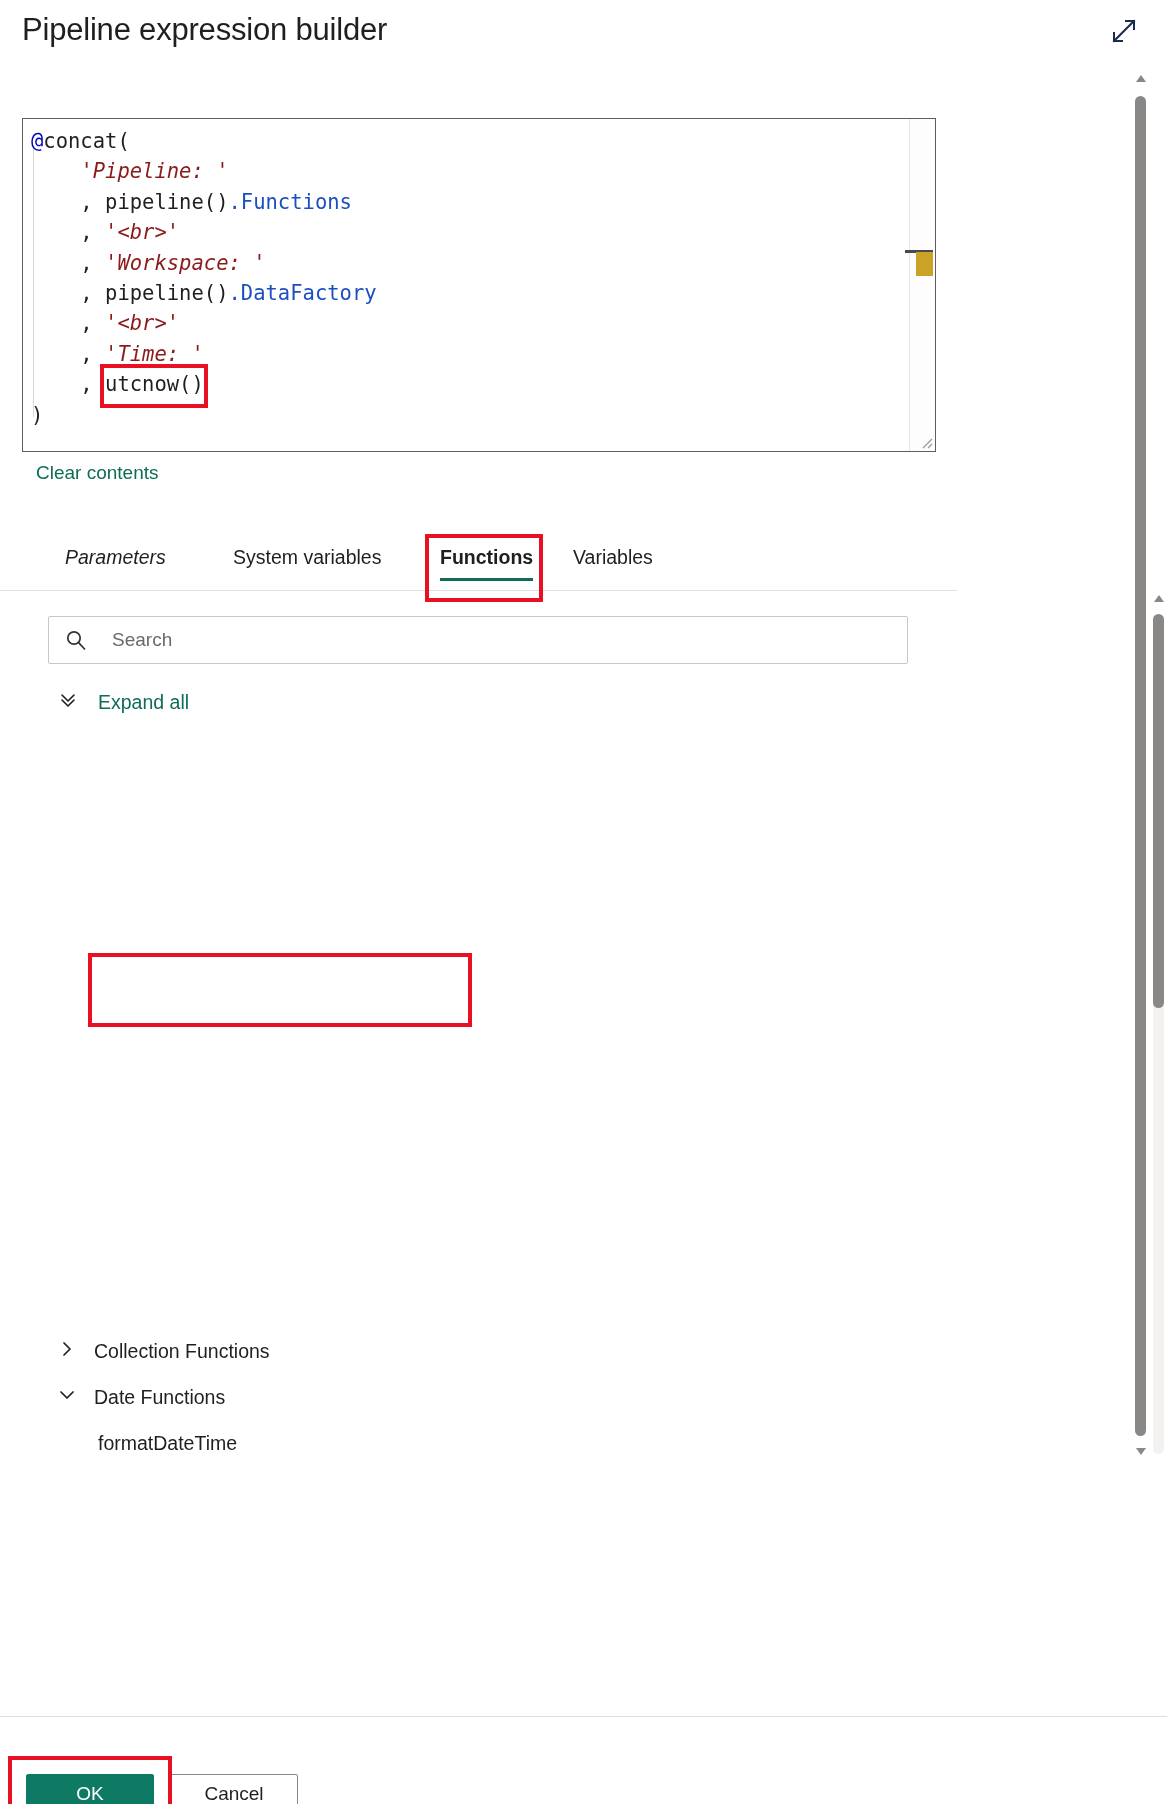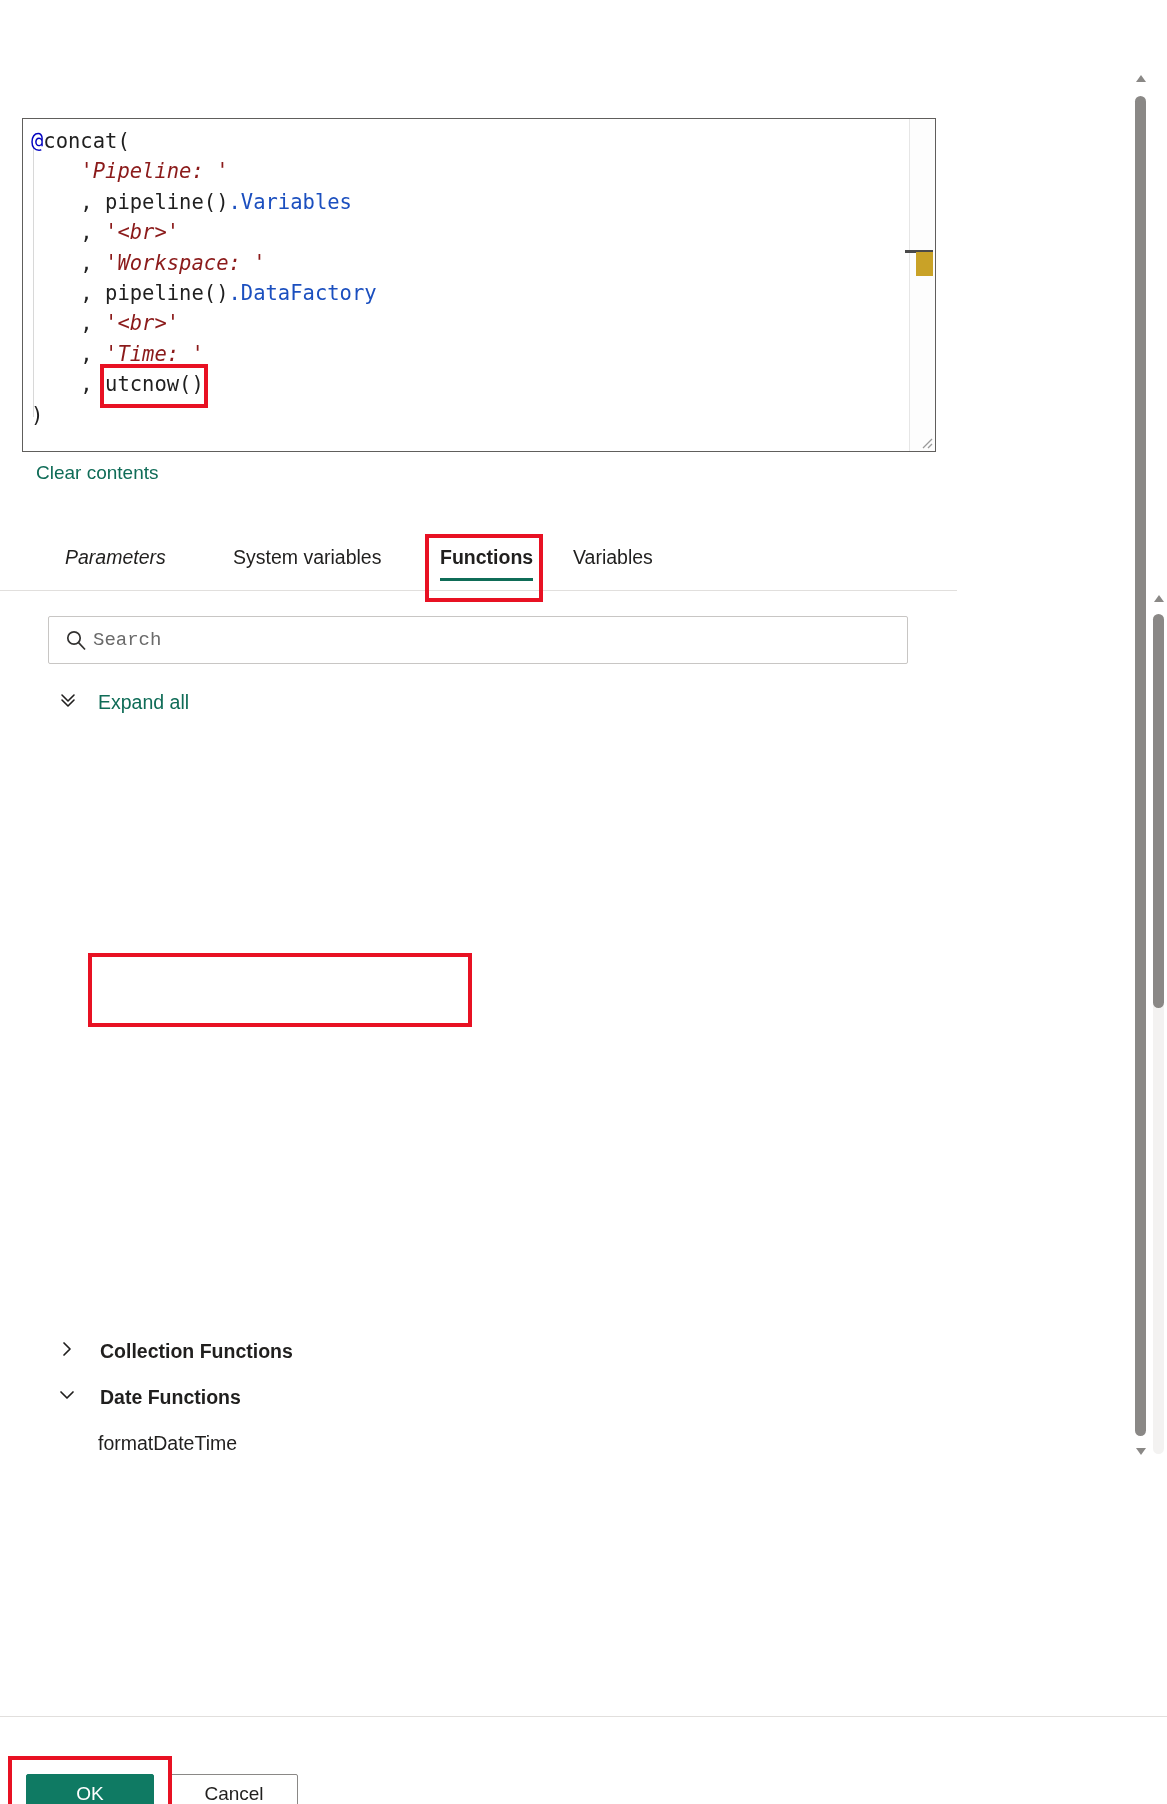--- a/index.html
+++ b/index.html
@@ -133,43 +133,43 @@
   .search-box {
     position: absolute; left: 48px; top: 616px;
     width: 860px; height: 48px;
     border: 1px solid #c8c6c4; border-radius: 2px;
     background: #fff;
     display: flex; align-items: center;
   }
   .search-icon { margin-left: 16px; display: flex; }
   .search-input {
     flex: 1; border: none; outline: none; background: transparent;
-    font-family: Liberation Mono, monospace;
-    font-size: 19px; color: #323130; margin-left: 4px;
+    font-family: Liberation Sans, sans-serif;
+    font-size: 19px; color: #323130; margin-left: 23px;
   }
   .search-input::placeholder { color: #6a6a6a; }
 
   
   .expand-all {
     position: absolute; left: 58px; top: 690px;
     display: flex; align-items: center; cursor: pointer;
   }
   .expand-all .ea-label {
     font-size: 19.5px; color: #0f6c57; margin-left: 20px;
   }
 
   
   .tree {
     position: absolute; left: 58px; top: 732px; width: 880px;
   }
   .group {
     display: flex; align-items: center; height: 46px; cursor: pointer;
   }
   .group .g-label {
-    font-size: 19.5px; font-weight: bold; color: #201f1e; margin-left: 24px;
+    font-size: 19.5px; font-weight: normal; color: #201f1e; margin-left: 18px;
   }
   .fn-item {
     position: relative;
     padding: 10px 0 10px 40px; cursor: pointer;
   }
   .fn-name {
     font-size: 19.5px; color: #201f1e; line-height: 26px;
   }
 
   
@@ -221,29 +221,41 @@
     border: 1px solid #8a8886; border-radius: 2px;
     font-family: "Liberation Sans", sans-serif;
     font-size: 19px; cursor: pointer;
   }
 </style>
 </head>
 <body>
 
 <div class="panel">
 
+  <div class="header">
+    <div class="title">Pipeline expression builder</div>
+    <div class="expand-btn">
+      <svg width="30" height="30" viewBox="0 0 30 30" aria-hidden="true">
+        <g stroke="#1b2b4b" stroke-width="2" fill="none" stroke-linecap="square">
+          <line x1="5" y1="25" x2="25" y2="5"></line>
+          <polyline points="17,5 25,5 25,13"></polyline>
+          <polyline points="13,25 5,25 5,17"></polyline>
+        </g>
+      </svg>
+    </div>
+  </div>
 
 
   <div class="editor-wrap">
     <div class="editor-inner">
       <div class="gutter"></div>
 
       <div class="code"><span class="tk-at">@</span><span class="tk-fn">concat(</span>
 <span class="tk-plain">    </span><span class="tk-str">'Pipeline: '</span>
-<span class="tk-plain">    , pipeline()</span><span class="tk-prop">.Variables</span>
+<span class="tk-plain">    , pipeline()</span><span class="tk-prop">.Functions</span>
 <span class="tk-plain">    , </span><span class="tk-str">'&lt;br&gt;'</span>
 <span class="tk-plain">    , </span><span class="tk-str">'Workspace: '</span>
 <span class="tk-plain">    , pipeline()</span><span class="tk-prop">.DataFactory</span>
 <span class="tk-plain">    , </span><span class="tk-str">'&lt;br&gt;'</span>
 <span class="tk-plain">    , </span><span class="tk-str">'Time: '</span>
 <span class="tk-plain">    , utcnow()</span>
 <span class="tk-plain">)</span></div>
 
       <div class="overview">
         <div class="ov-line"></div>

